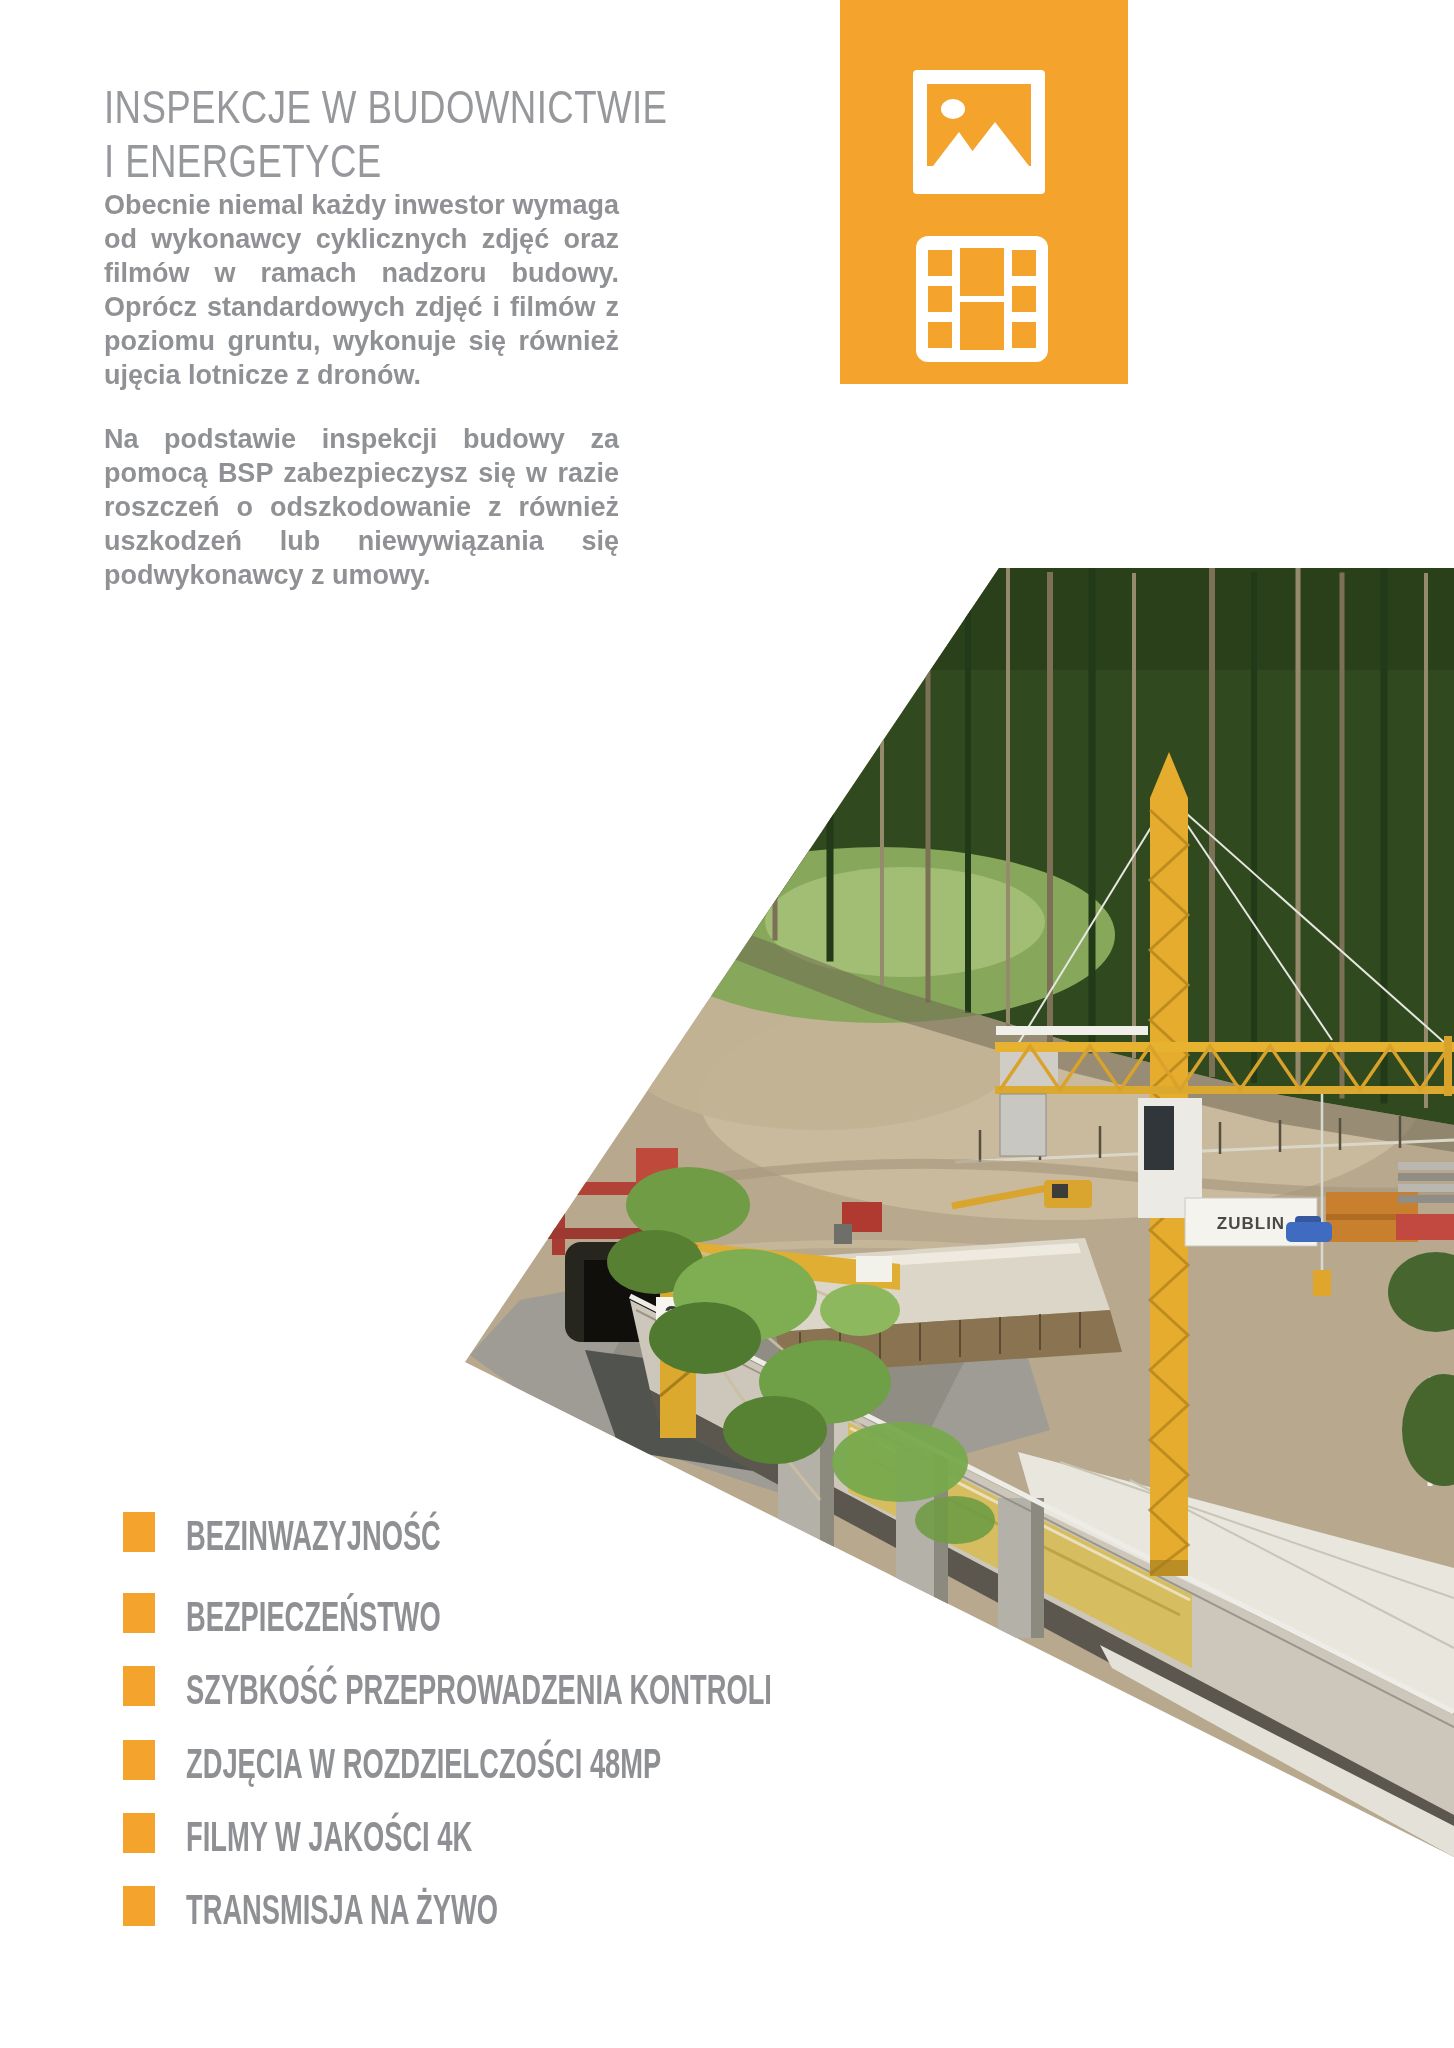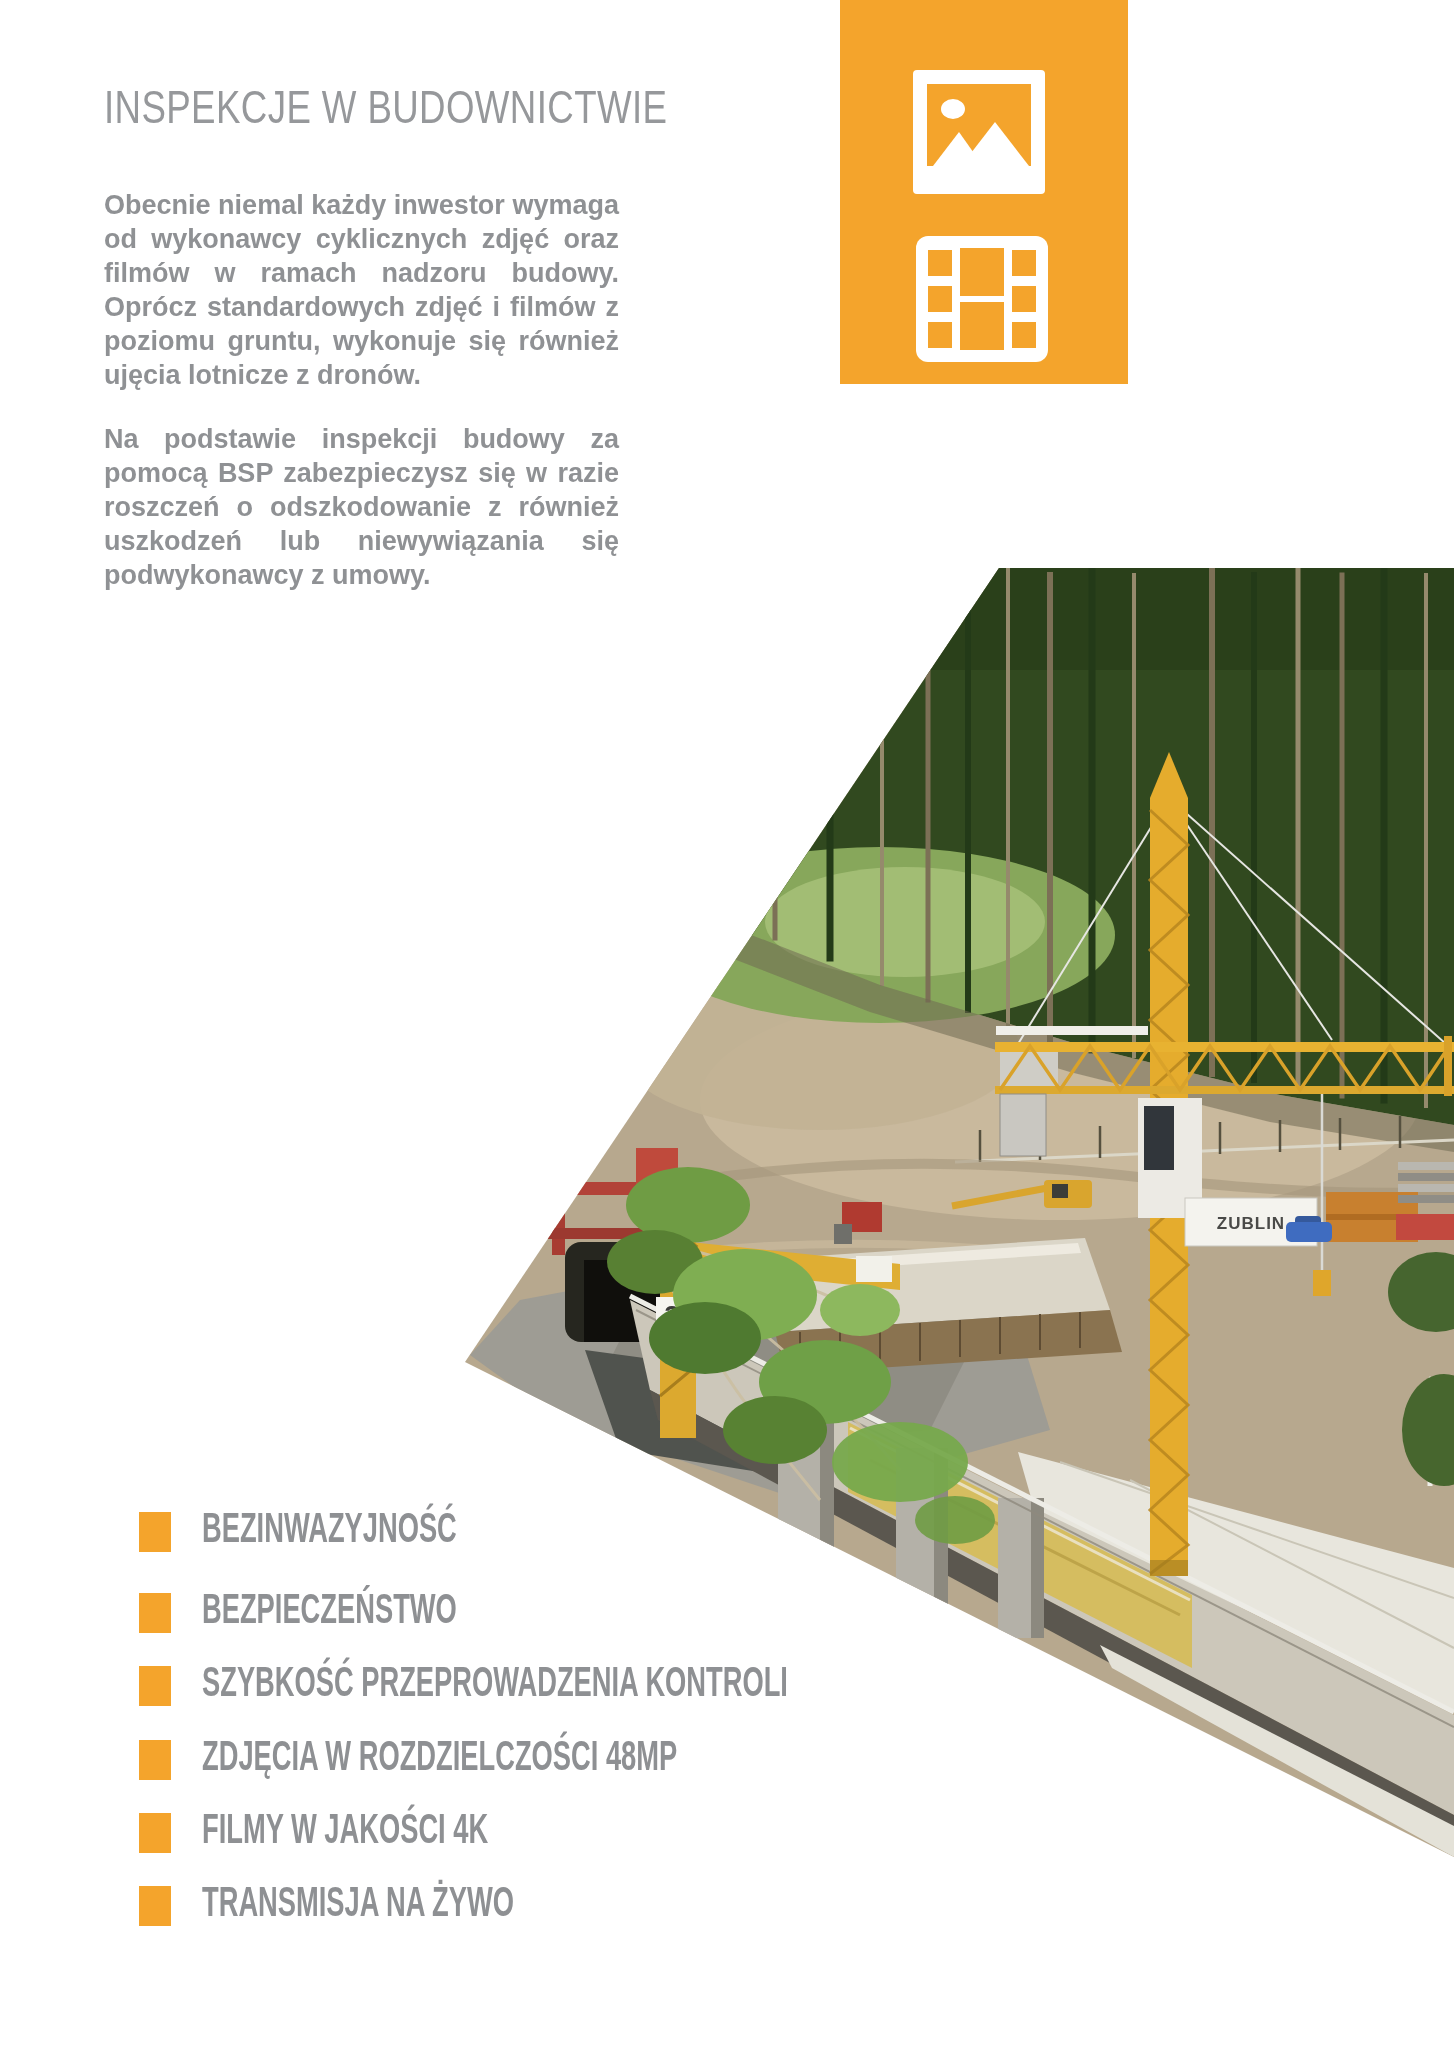--- a/index.html
+++ b/index.html
@@ -17,30 +17,31 @@
              font-size:27px;line-height:34px;font-weight:bold;text-align:justify}
   .body-copy p{margin:0 3px 30px 0}
   
   .media-badge{position:absolute;left:840px;top:0;width:288px;height:384px;background:#F4A42C}
   .media-badge svg{position:absolute}
   
   .photo-wrap{position:absolute;left:0;top:0;width:1454px;height:1638px;
               clip-path:polygon(999px 568px,1454px 568px,1454px 1857px,465px 1362px)}
   .photo-wrap svg{position:absolute;left:0;top:0;width:1454px;height:2048px;display:block}
   
-  .feature-row{position:absolute;left:139px;height:40px;display:flex;align-items:flex-end}
+  .feature-row{position:absolute;left:123px;height:40px;display:flex;align-items:flex-start}
   .feature-square{width:32px;height:40px;background:#F4A42C;flex:none}
   .feature-label{margin-left:31px;color:#8E9093;font-weight:bold;font-size:42px;
                  white-space:nowrap;transform:scaleX(.65);transform-origin:0 50%}
 </style>
 </head>
 <body>
 
 <div class="page-title">
   <div class="title-line"><span>INSPEKCJE W BUDOWNICTWIE</span></div>
+  <div class="title-line"><span>I ENERGETYCE</span></div>
 </div>
 
 <div class="body-copy">
   <p>Obecnie niemal każdy inwestor wymaga od wykonawcy cyklicznych zdjęć oraz filmów w ramach nadzoru budowy. Oprócz standardowych zdjęć i filmów z poziomu gruntu, wykonuje się również ujęcia lotnicze z dronów.</p>
   <p>Na podstawie inspekcji budowy za pomocą BSP zabezpieczysz się w razie roszczeń o odszkodowanie z również uszkodzeń lub niewywiązania się podwykonawcy z umowy.</p>
 </div>
 
 <div class="media-badge">
   <svg style="left:73px;top:70px" width="132" height="124" viewBox="0 0 132 124">
     <rect x="0" y="0" width="132" height="124" rx="4" fill="#ffffff"></rect>

